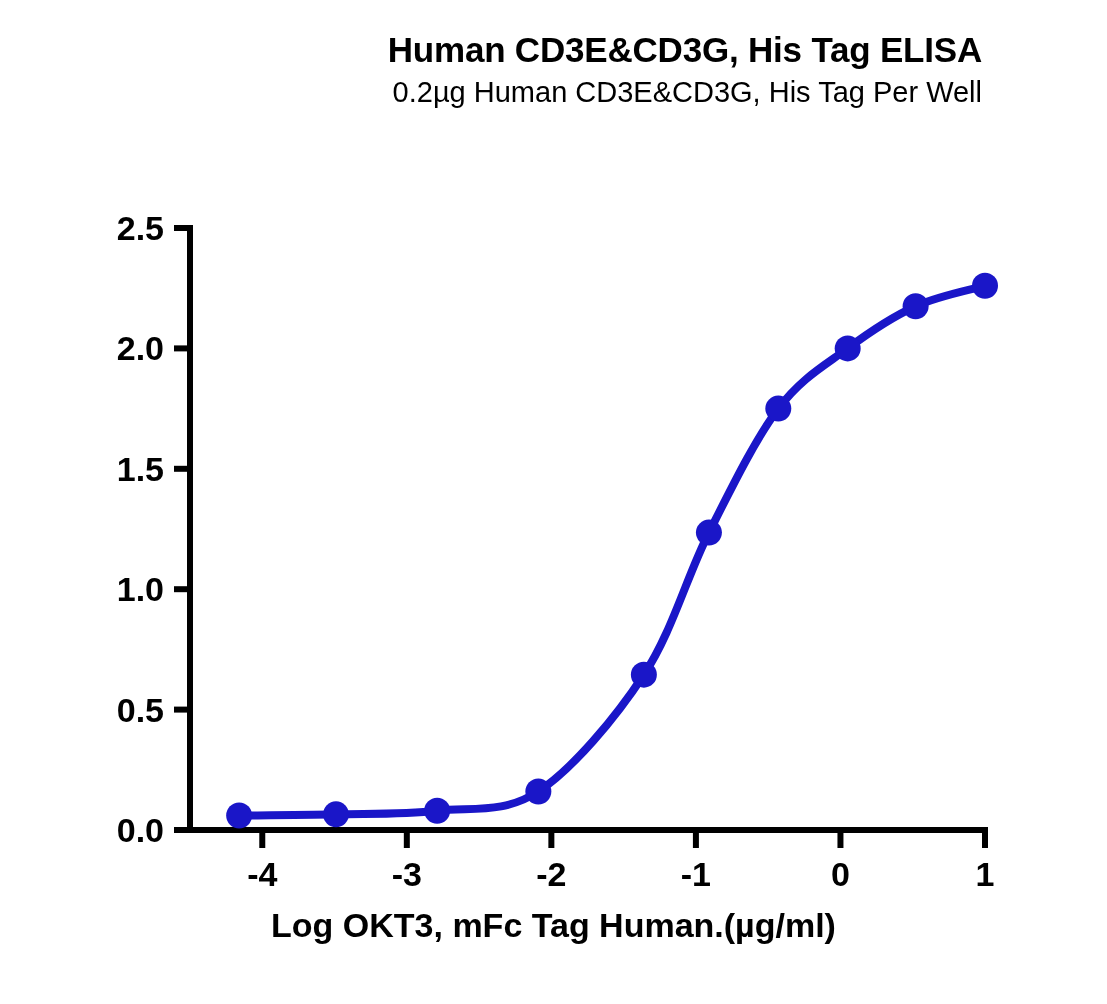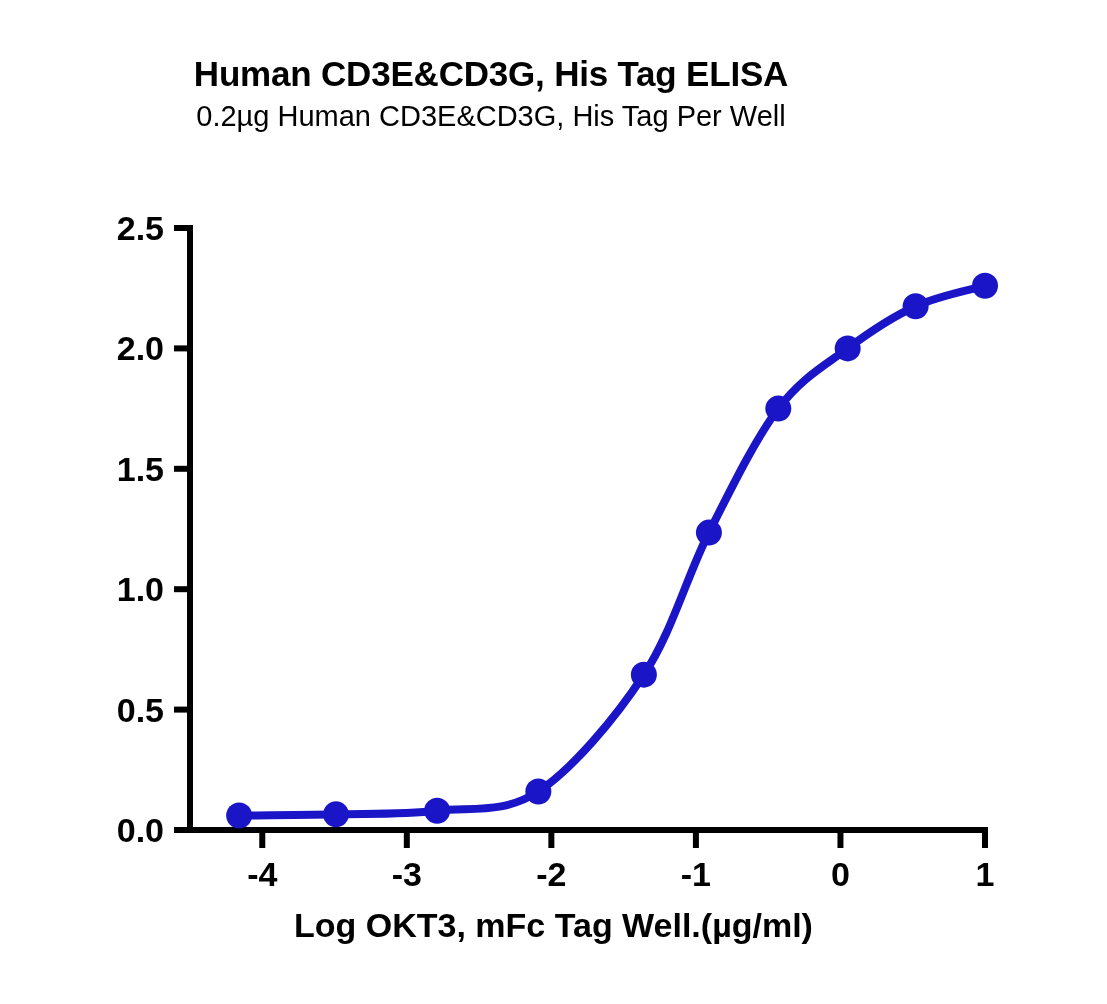--- a/index.html
+++ b/index.html
@@ -14,24 +14,24 @@
     overflow: hidden;
   }
   .figure {
     position: relative;
     width: 1107px;
     height: 1004px;
     background: #ffffff;
   }
   .title-block {
     position: absolute;
-    top: 52px;
+    top: 28px;
     left: 0;
     width: 982px;
-    text-align: center;
+    text-align: right;
   }
   .chart-title {
     font-size: 35px;
     font-weight: bold;
     color: #000000;
     letter-spacing: -0.2px;
     line-height: 44px;
     white-space: nowrap;
   }
   .chart-subtitle {
@@ -109,15 +109,15 @@
         <circle cx="538.35" cy="791.47" r="13" fill="#1a16c8"></circle>
         <circle cx="643.87" cy="674.68" r="13" fill="#1a16c8"></circle>
         <circle cx="708.92" cy="532.61" r="13" fill="#1a16c8"></circle>
         <circle cx="778.30" cy="408.60" r="13" fill="#1a16c8"></circle>
         <circle cx="847.68" cy="348.40" r="13" fill="#1a16c8"></circle>
         <circle cx="915.62" cy="306.26" r="13" fill="#1a16c8"></circle>
         <circle cx="985.00" cy="285.79" r="13" fill="#1a16c8"></circle>
       </g>
   </svg>
 
-  <div class="xlabel">Log OKT3, mFc Tag Well.(µg/ml)</div>
+  <div class="xlabel">Log OKT3, mFc Tag Human.(µg/ml)</div>
 
 </div>
 
 </body></html>

